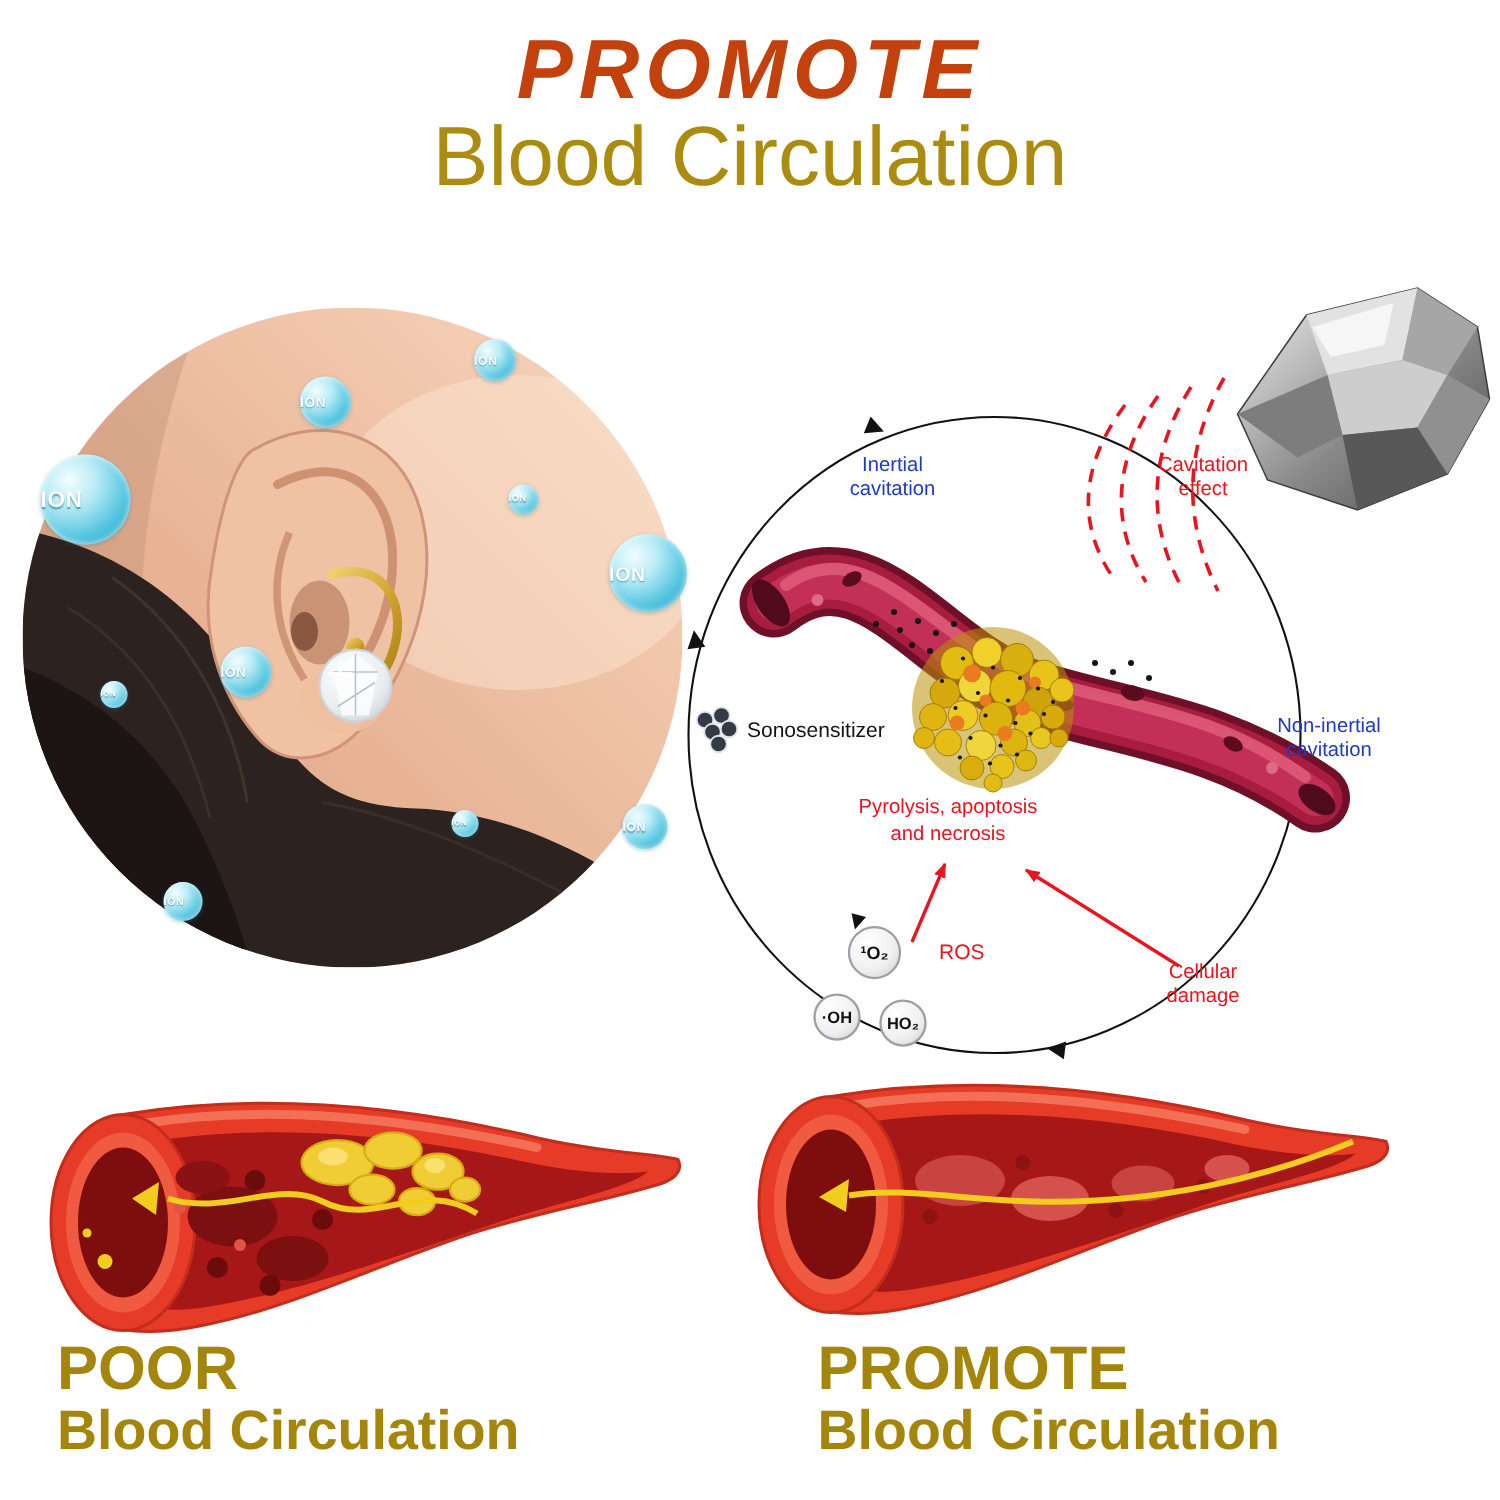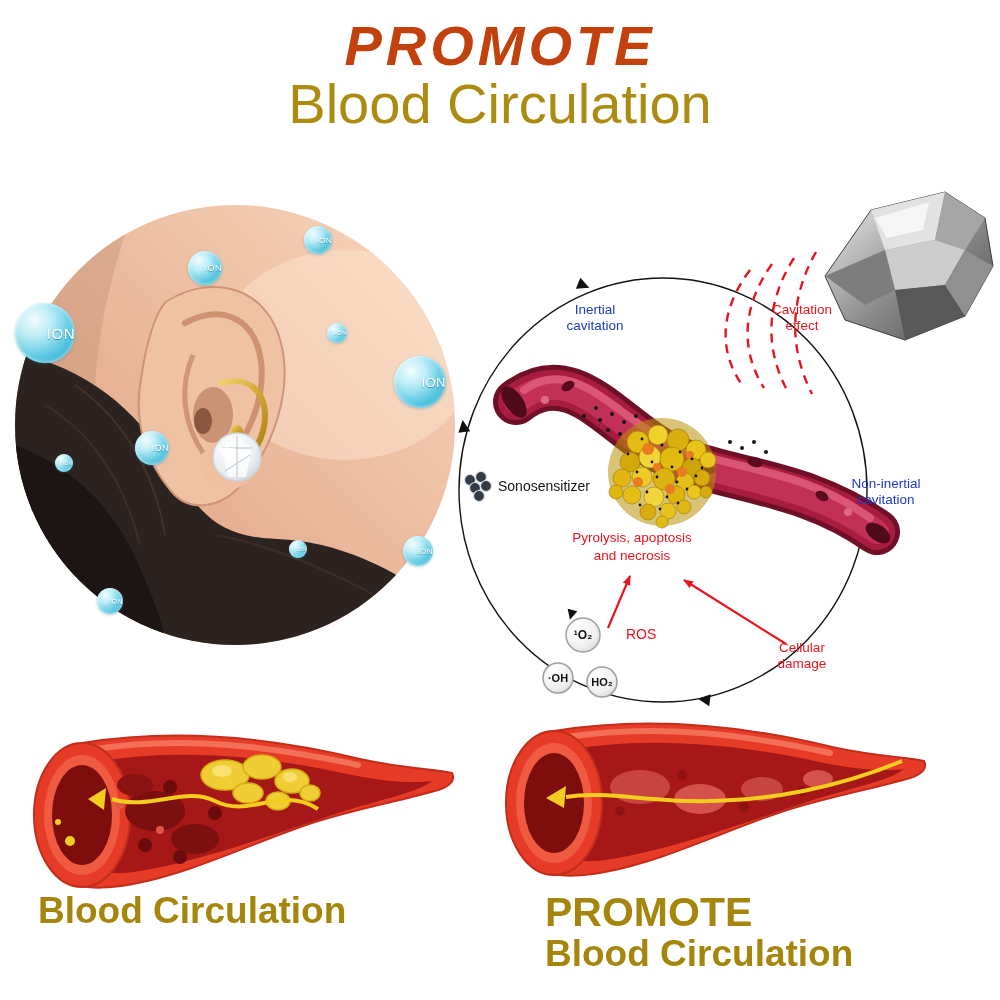--- a/index.html
+++ b/index.html
@@ -3,25 +3,25 @@
 <meta charset="utf-8">
 <style>
   html,body{margin:0;padding:0;background:#fff;}
   .canvas{position:relative;width:1000px;height:1000px;background:#fff;
           font-family:"Liberation Sans",sans-serif;overflow:hidden;}
   .header{position:absolute;top:0;left:0;width:100%;text-align:center;}
   .title{margin-top:18px;font-size:56px;font-weight:bold;letter-spacing:4px;color:#c2410c;line-height:1.0;font-style:italic;}
   .subtitle{font-size:56px;font-weight:normal;color:#ab8c10;margin-top:2px;line-height:1.0;}
   .ear{position:absolute;left:15px;top:205px;width:440px;height:440px;border-radius:50%;overflow:hidden;}
   .ear svg{display:block;}
-  .ion{position:absolute;border-radius:50%;display:flex;align-items:center;justify-content:flex-end;
-       font-weight:normal;color:#fff;letter-spacing:.5px;
+  .ion{position:absolute;border-radius:50%;display:flex;align-items:center;justify-content:flex-start;
+       font-weight:bold;color:#fff;letter-spacing:.5px;
        background:radial-gradient(circle at 32% 28%, #f2fdff 0%, #b9ecf6 30%, #56c6e0 65%, #1899bd 100%);
        box-shadow:0 1px 3px rgba(30,130,160,.35), inset 0 0 4px rgba(255,255,255,.8);
-       text-shadow:0 1px 1px rgba(20,100,130,.6);}
+       text-shadow:0 1px 1px rgba(20,100,130,.6);margin-left:12px;}
   .diagram{position:absolute;left:450px;top:180px;}
   .vessels{position:absolute;left:0;top:715px;}
   .caption{position:absolute;color:#a5860d;font-weight:bold;line-height:1.06;}
   .cap-title{font-size:41px;}
   .cap-sub{font-size:37px;}
   svg text{font-family:"Liberation Sans",sans-serif;}
   .t-blue{fill:#1f3ac4;font-size:13.5px;}
   .t-red{fill:#e8141e;font-size:13.5px;}
   .t-black{fill:#141414;font-size:14px;}
   .t-chem{fill:#101010;font-size:11px;font-weight:bold;}
@@ -335,20 +335,21 @@
       <circle cx="620" cy="96" r="5" fill="#8f1212"></circle>
         <circle cx="682" cy="60" r="5" fill="#8f1212"></circle>
       <circle cx="744" cy="92" r="5" fill="#8f1212"></circle>
         <circle cx="802" cy="76" r="5" fill="#8f1212"></circle>
       <path d="M 902 46 C 845 70, 770 88, 690 86 C 640 85, 600 76, 566 82" fill="none" stroke="#f2cd1e" stroke-width="4"></path>
       <polygon points="546,83 566,71 564,93" fill="#f2cd1e"></polygon>
     </g>
   </svg>
 
   <div class="caption" style="left:38px;top:891px">
+    <div class="cap-title">POOR</div>
     <div class="cap-sub">Blood Circulation</div>
   </div>
   <div class="caption" style="left:545px;top:891px">
     <div class="cap-title">PROMOTE</div>
     <div class="cap-sub">Blood Circulation</div>
   </div>
 
 </div>
 
 </body></html>

